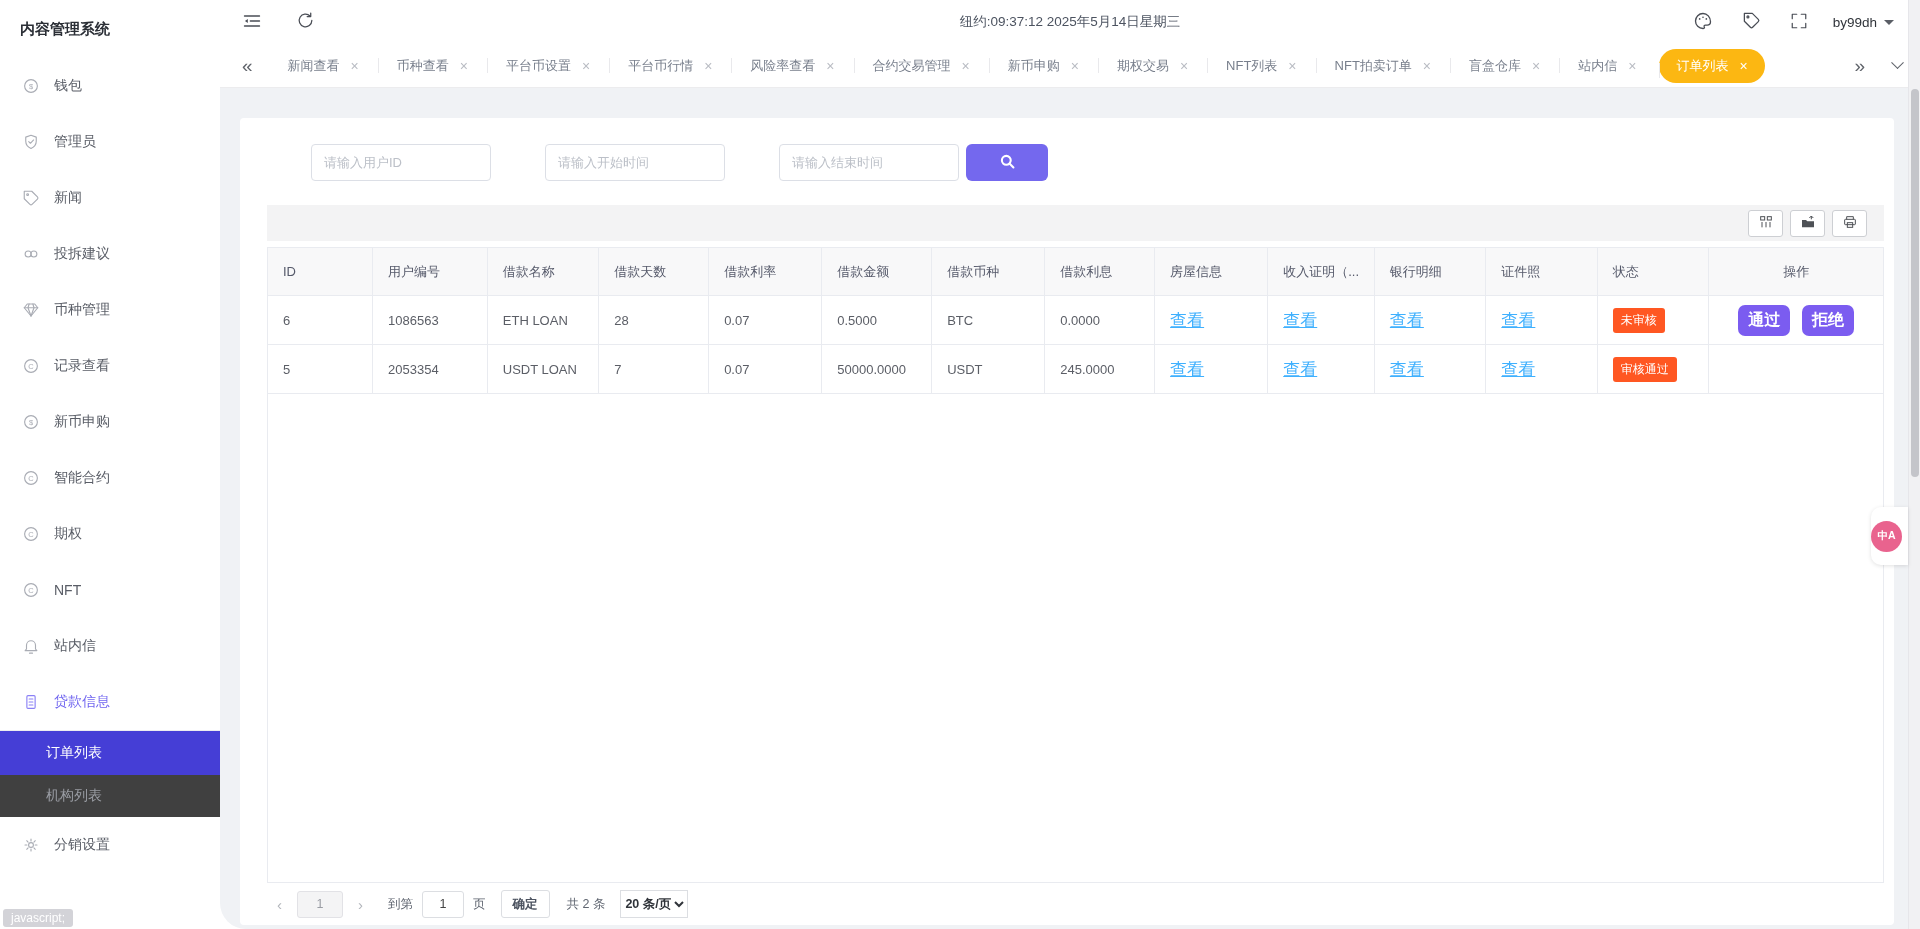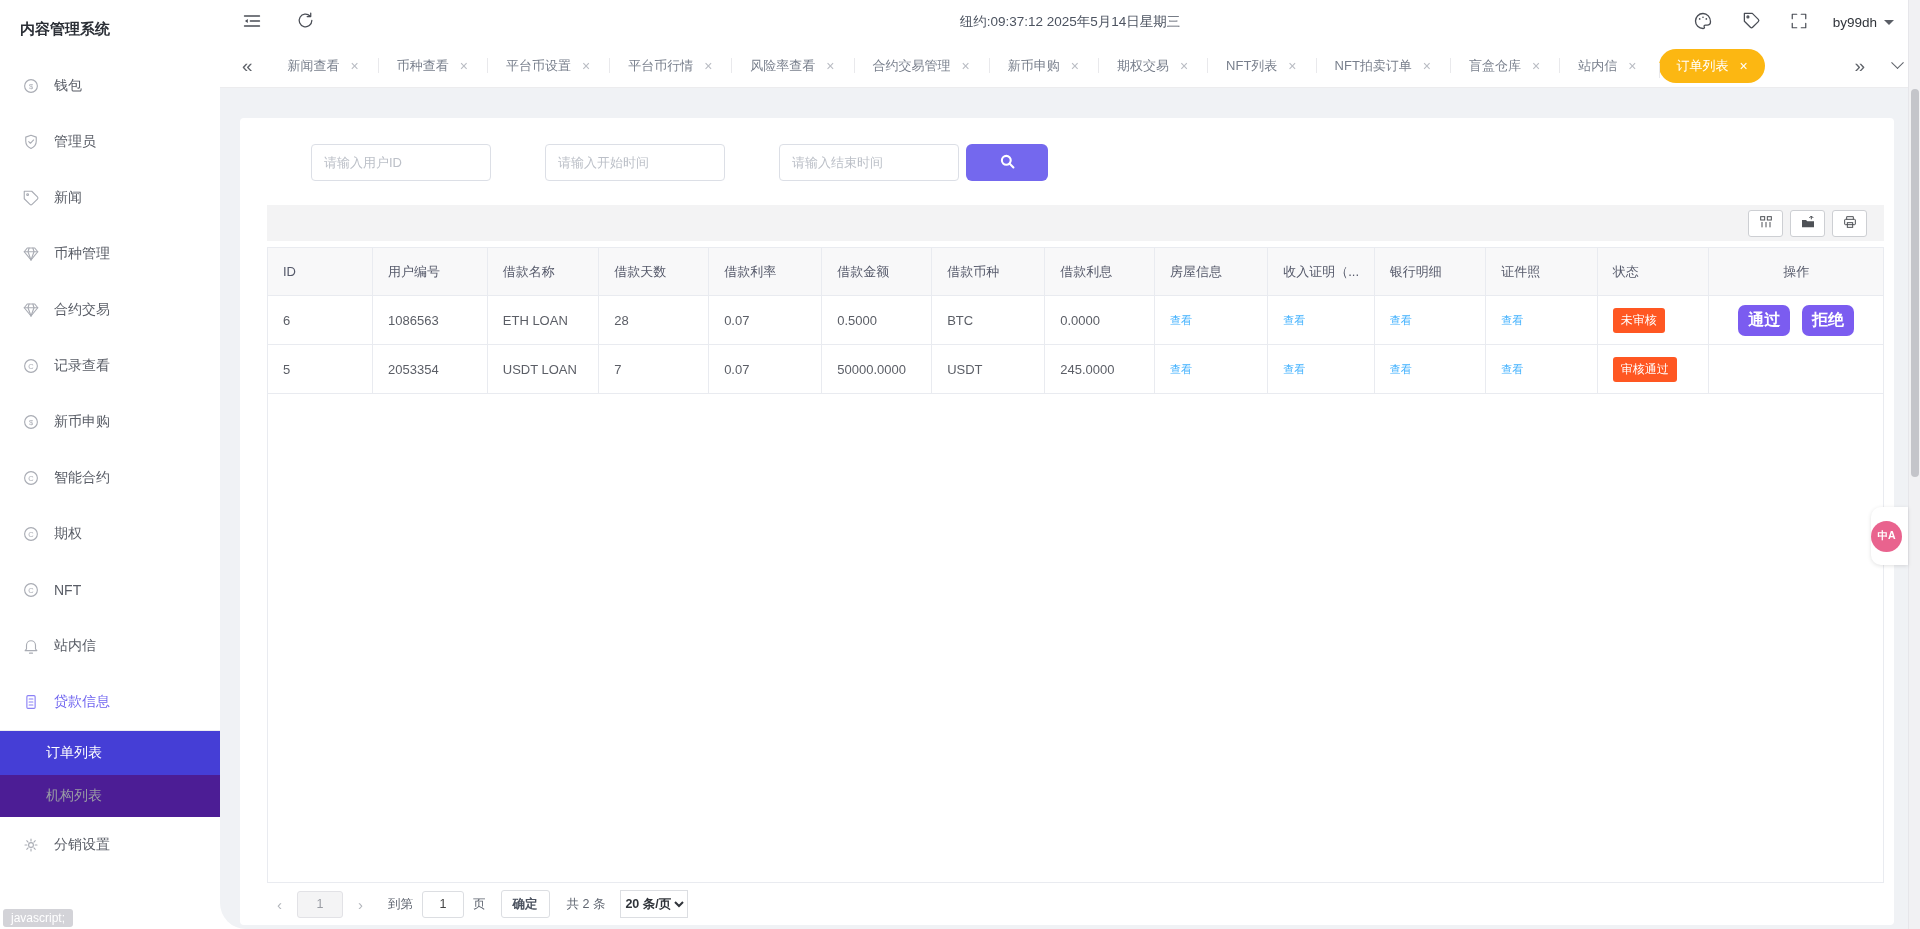--- a/index.html
+++ b/index.html
@@ -11,21 +11,21 @@
   .sidebar-title { font-size:15px; font-weight:bold; color:#2b2f36; padding:20px 0 0 20px; height:58px; }
   .menu-item { display:flex; align-items:center; height:56px; padding-left:22px; font-size:14px; color:#595d66; cursor:pointer; }
   .menu-item .mi-icon { width:18px; height:18px; margin-right:14px; display:inline-flex; align-items:center; justify-content:center; }
   .menu-item svg { stroke:#a9acb4; fill:none; stroke-width:1.5; stroke-linecap:round; stroke-linejoin:round; }
   .menu-item svg text { fill:#a9acb4; stroke:none; font-size:10px; font-family:"Liberation Sans",sans-serif; }
   .menu-item.active { color:#7166f0; }
   .menu-item.active svg { stroke:#8a80f5; }
   .submenu { border-top:1px solid #ececf0; }
   .submenu-item { height:44px; display:flex; align-items:center; padding-left:46px; font-size:14px; cursor:pointer; }
   .submenu-item.active { background:#453ed6; color:#fff; }
-  .submenu-item.inactive { background:#4c1d95; color:#9a9da4; height:42px; }
+  .submenu-item.inactive { background:#404040; color:#9a9da4; height:42px; }
   .js-tooltip { position:absolute; left:3px; bottom:2px; background:#d3d3d8; color:#fff; font-size:12px; padding:2px 8px; border-radius:3px; }
 
   
   .main { flex:1; display:flex; flex-direction:column; background:#fff; min-width:0; position:relative; }
 
   .topbar { height:44px; display:flex; align-items:center; padding:0 26px 0 18px; position:relative; }
   .icon-btn { background:none; border:none; cursor:pointer; display:inline-flex; align-items:center; justify-content:center; padding:4px; }
   .icon-btn svg { stroke:#494d55; fill:none; stroke-width:1.6; stroke-linecap:round; stroke-linejoin:round; }
   .topbar .time { position:absolute; left:50%; transform:translateX(-50%); font-size:13.5px; color:#4c5360; }
   .topbar-right { margin-left:auto; display:flex; align-items:center; gap:21px; }
@@ -53,21 +53,21 @@
   .search-btn { width:82px; height:37px; background:#7468ee; border:none; border-radius:6px; cursor:pointer; display:flex; align-items:center; justify-content:center; }
 
   .toolbar { height:36px; background:#f3f3f4; display:flex; align-items:center; justify-content:flex-end; gap:7px; padding-right:17px; }
   .tool-btn { width:35px; height:27px; background:#fff; border:1px solid #cdcfd3; border-radius:3px; cursor:pointer; display:inline-flex; align-items:center; justify-content:center; }
   .tool-btn svg { stroke:#4e5156; fill:none; stroke-width:1.5; }
 
   table.grid { width:100%; border-collapse:collapse; table-layout:fixed; margin-top:6px; }
   .grid th { background:#f8f8f9; border:1px solid #e9ebf0; height:48px; font-weight:400; font-size:13px; color:#55596a; text-align:left; padding-left:15px; overflow:hidden; white-space:nowrap; text-overflow:ellipsis; }
   .grid td { border:1px solid #e9ebf0; height:49px; font-size:13px; color:#5b5e66; padding-left:15px; overflow:hidden; white-space:nowrap; }
   .grid th.c-center, .grid td.c-center { text-align:center; padding-left:0; }
-  .view-link { color:#3fb0fe; font-size:11px; cursor:pointer;text-align:right; }
+  .view-link { color:#3fb0fe; text-decoration:underline; font-size:17px; cursor:pointer;text-align:right; }
   .badge { display:inline-block; background:#ff5722; color:#fff; font-size:12px; padding:4px 8px; border-radius:3px; }
   .btn-action { background:#7b5cf0; color:#fff; border:none; border-radius:7px; font-size:16px; font-weight:bold; padding:5px 10px; cursor:pointer; margin:0 4px; font-family:"Liberation Sans",sans-serif; }
 
   .empty-space { flex:1; border-left:1px solid #e9ebf0; border-right:1px solid #e9ebf0; border-bottom:1px solid #e9ebf0; }
   .pagination { height:42px; display:flex; align-items:center; gap:9px; font-size:12.5px; color:#5f6570; padding-left:4px; }
   .pg-chev { color:#b2b5bb; font-size:15px; background:none; border:none; cursor:pointer; padding:0 6px; }
   .pg-current { width:46px; height:27px; background:#f4f4f5; border:1px solid #e2e2e6; border-radius:3px; display:flex; align-items:center; justify-content:center; color:#9a9da4; cursor:pointer; }
   .pg-goto { width:42px; height:27px; border:1px solid #dcdee2; border-radius:3px; text-align:center; font-size:12.5px; color:#444; outline:none; }
   .pg-confirm { height:28px; background:#fff; border:1px solid #dcdee2; border-radius:3px; font-size:12.5px; font-weight:bold; color:#4c5360; padding:0 11px; cursor:pointer; font-family:"Liberation Sans",sans-serif; }
   .pg-size { height:28px; border:1px solid #dcdee2; border-radius:0; font-size:12.5px; color:#30343a; font-weight:bold; background:#fff; cursor:pointer; font-family:"Liberation Sans",sans-serif; }
@@ -110,38 +110,36 @@
             <svg width="18" height="18" viewBox="0 0 24 24">
               <path d="M20.6 13.4L13.4 20.6a2 2 0 01-2.8 0L3 13V3h10l7.6 7.6a2 2 0 010 2.8z"></path>
               <circle cx="7.5" cy="7.5" r="1.2"></circle>
             </svg>
           </span>
         <span>新闻</span>
       </div>
       <div class="menu-item">
         <span class="mi-icon">
             <svg width="18" height="18" viewBox="0 0 24 24">
+              <circle cx="8.2" cy="12" r="4"></circle>
+              <circle cx="15.8" cy="12" r="4"></circle>
+            </svg>
+          </span>
+        <span>投拆建议</span>
+      </div>
+      <div class="menu-item">
+        <span class="mi-icon">
+            <svg width="18" height="18" viewBox="0 0 24 24">
               <path d="M7 4h10l4 5-9 11L3 9z"></path>
               <path d="M3 9h18"></path>
               <path d="M9.5 4L8 9l4 11"></path>
               <path d="M14.5 4L16 9l-4 11"></path>
             </svg>
           </span>
         <span>币种管理</span>
-      </div>
-      <div class="menu-item">
-        <span class="mi-icon">
-            <svg width="18" height="18" viewBox="0 0 24 24">
-              <path d="M7 4h10l4 5-9 11L3 9z"></path>
-              <path d="M3 9h18"></path>
-              <path d="M9.5 4L8 9l4 11"></path>
-              <path d="M14.5 4L16 9l-4 11"></path>
-            </svg>
-          </span>
-        <span>合约交易</span>
       </div>
       <div class="menu-item">
         <span class="mi-icon">
             <svg width="18" height="18" viewBox="0 0 24 24">
               <circle cx="12" cy="12" r="8.5"></circle>
               <text x="12" y="15.5" text-anchor="middle">C</text>
             </svg>
           </span>
         <span>记录查看</span>
       </div>

